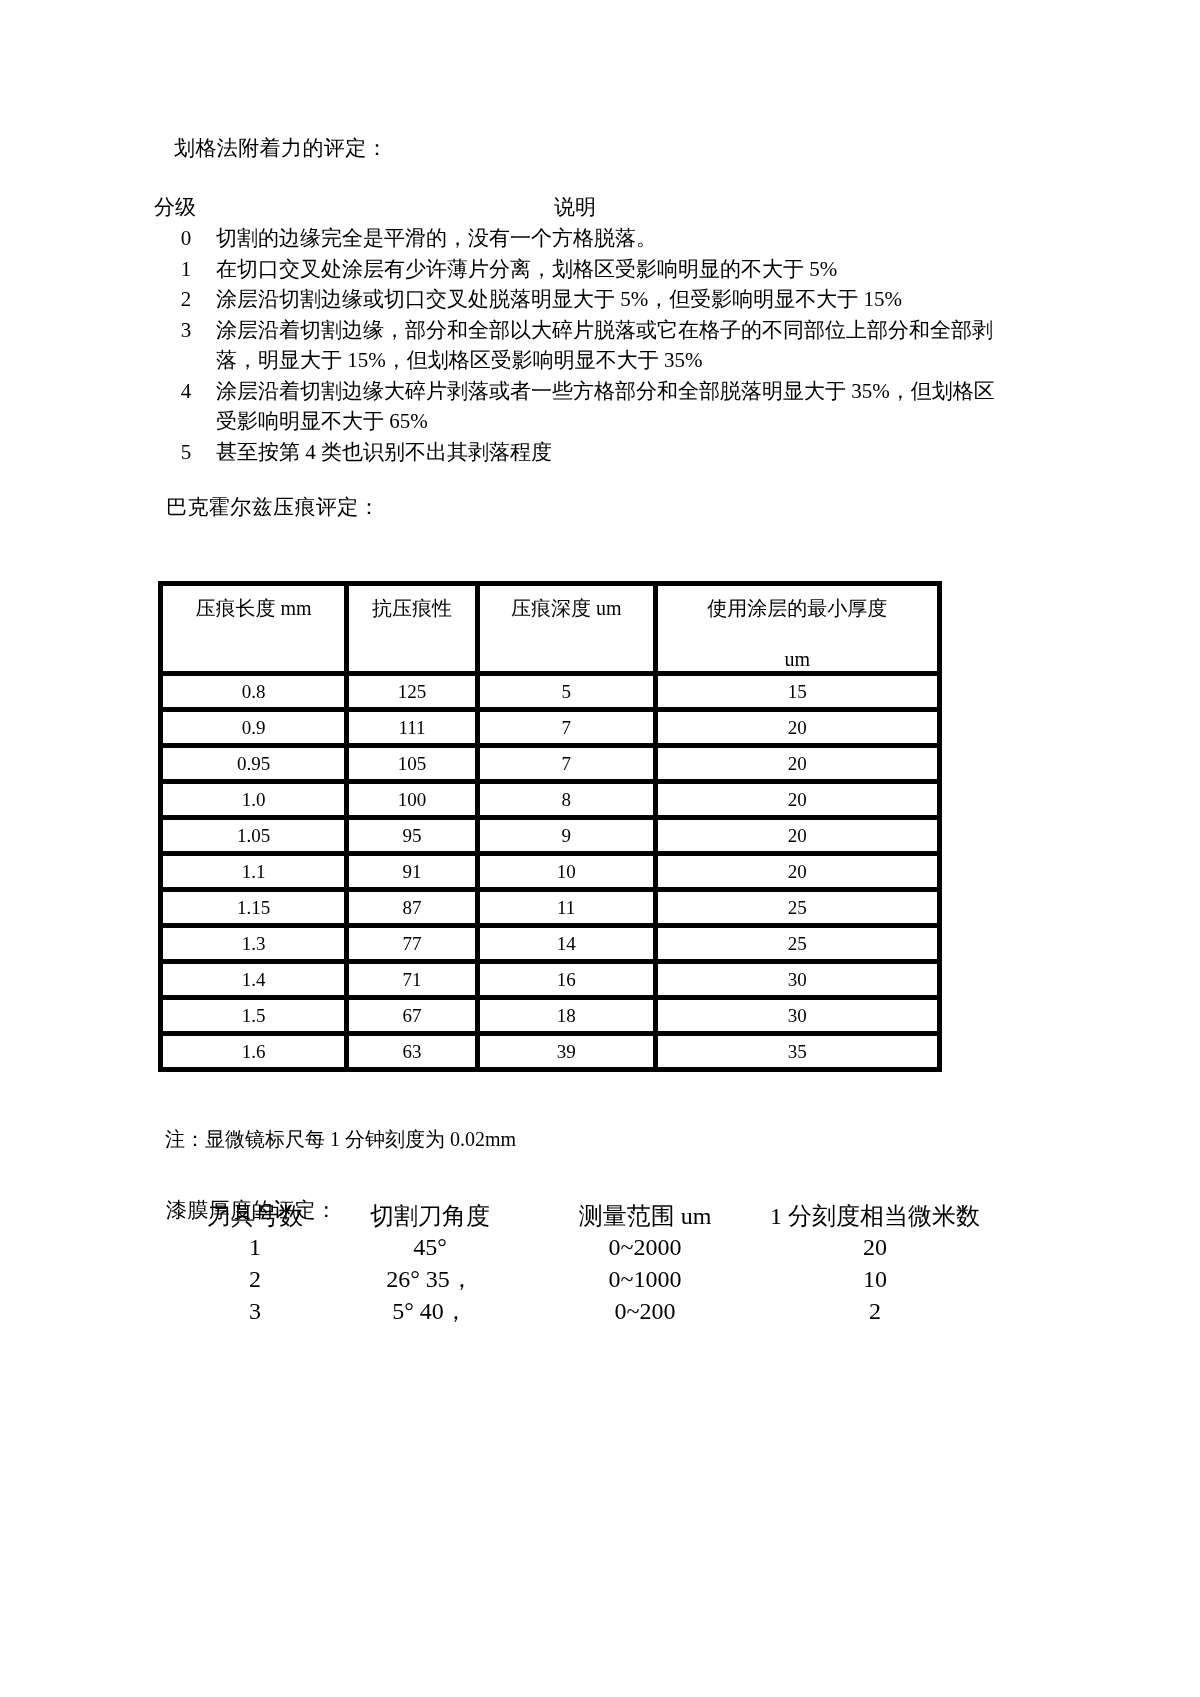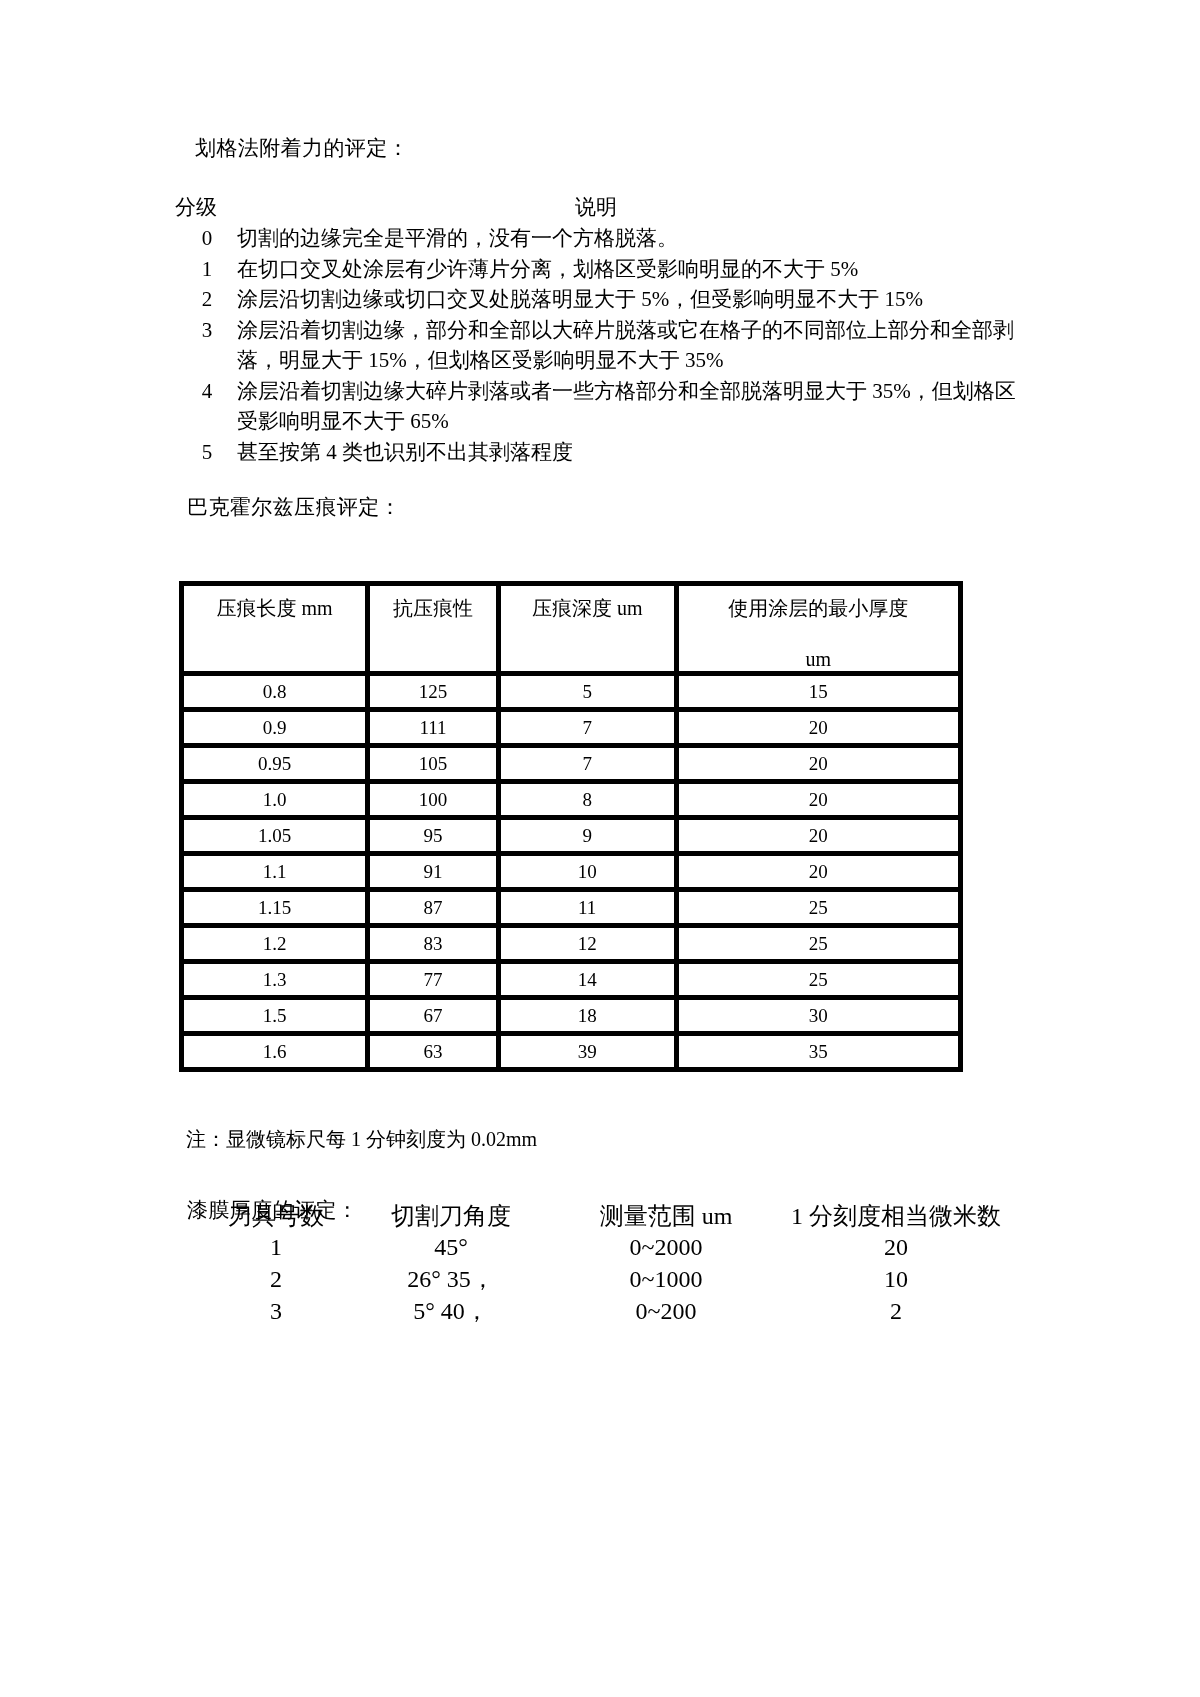--- a/index.html
+++ b/index.html
@@ -12,21 +12,20 @@
     height: 1697px;
     position: relative;
     font-family: "Liberation Serif", "DejaVu Serif", serif;
     color: #000000;
     -webkit-font-smoothing: antialiased;
   }
   .page {
     position: absolute;
     inset: 0;
     padding: 13px;
-    margin-left: 21px;
   }
 
   
   .heading {
     position: absolute;
     font-size: 21px;
     line-height: 1.4;
     letter-spacing: 0.4px;
     white-space: nowrap;
   }
@@ -246,30 +245,30 @@
           <td>10</td>
           <td>20</td>
         </tr>
         <tr>
           <td>1.15</td>
           <td>87</td>
           <td>11</td>
           <td>25</td>
         </tr>
         <tr>
-          <td>1.2</td>
-          <td>83</td>
-          <td>12</td>
-          <td>25</td>
-        </tr>
-        <tr>
           <td>1.3</td>
           <td>77</td>
           <td>14</td>
           <td>25</td>
+        </tr>
+        <tr>
+          <td>1.4</td>
+          <td>71</td>
+          <td>16</td>
+          <td>30</td>
         </tr>
         <tr>
           <td>1.5</td>
           <td>67</td>
           <td>18</td>
           <td>30</td>
         </tr>
         <tr>
           <td>1.6</td>
           <td>63</td>

